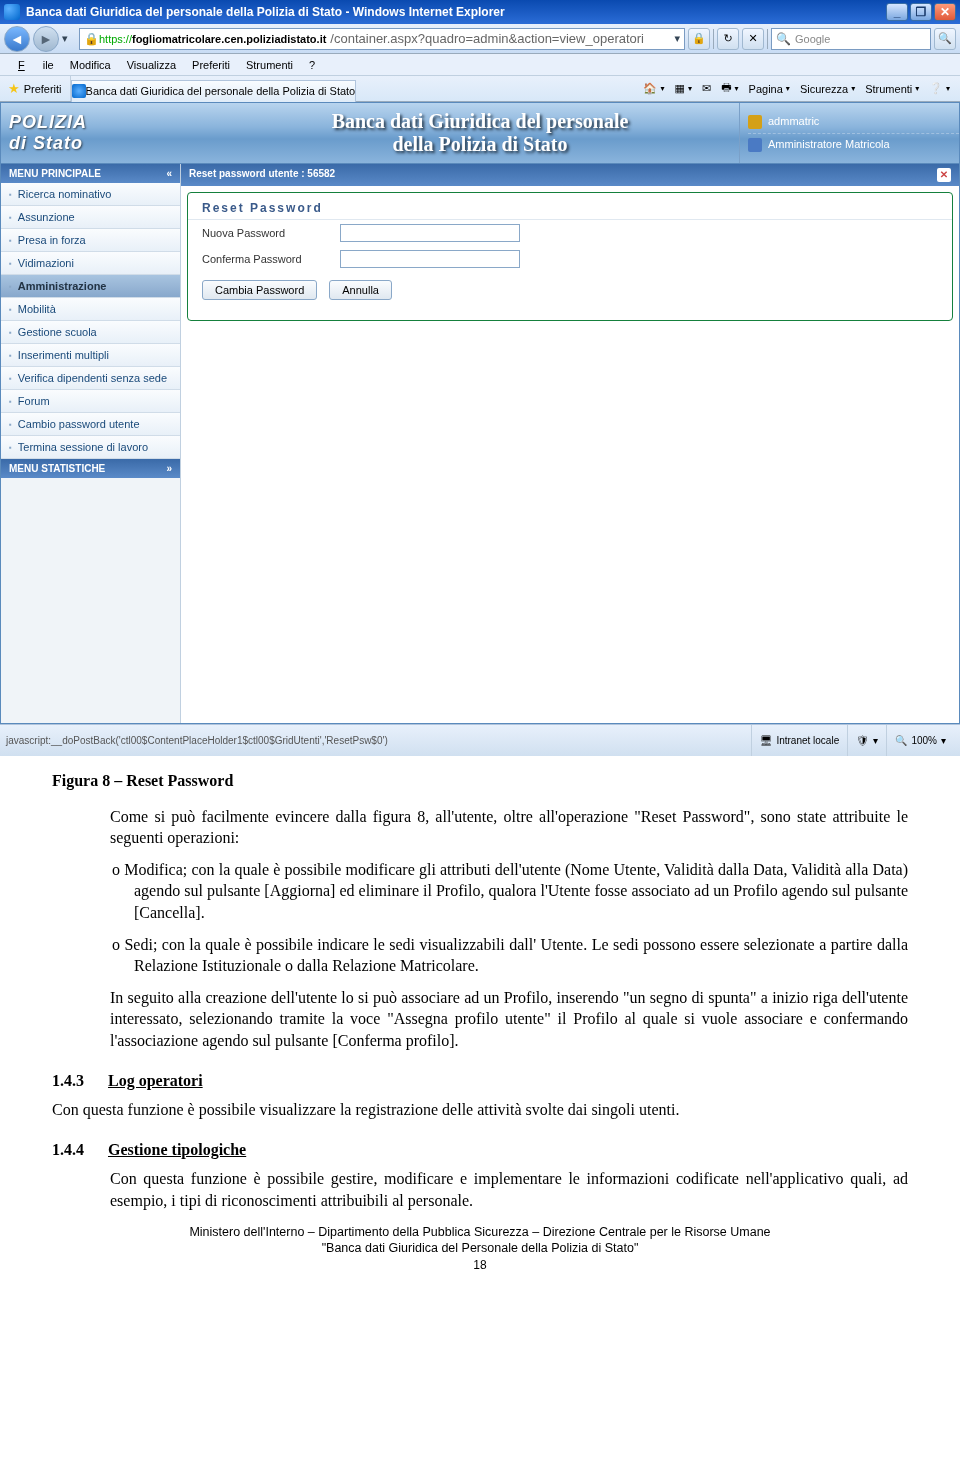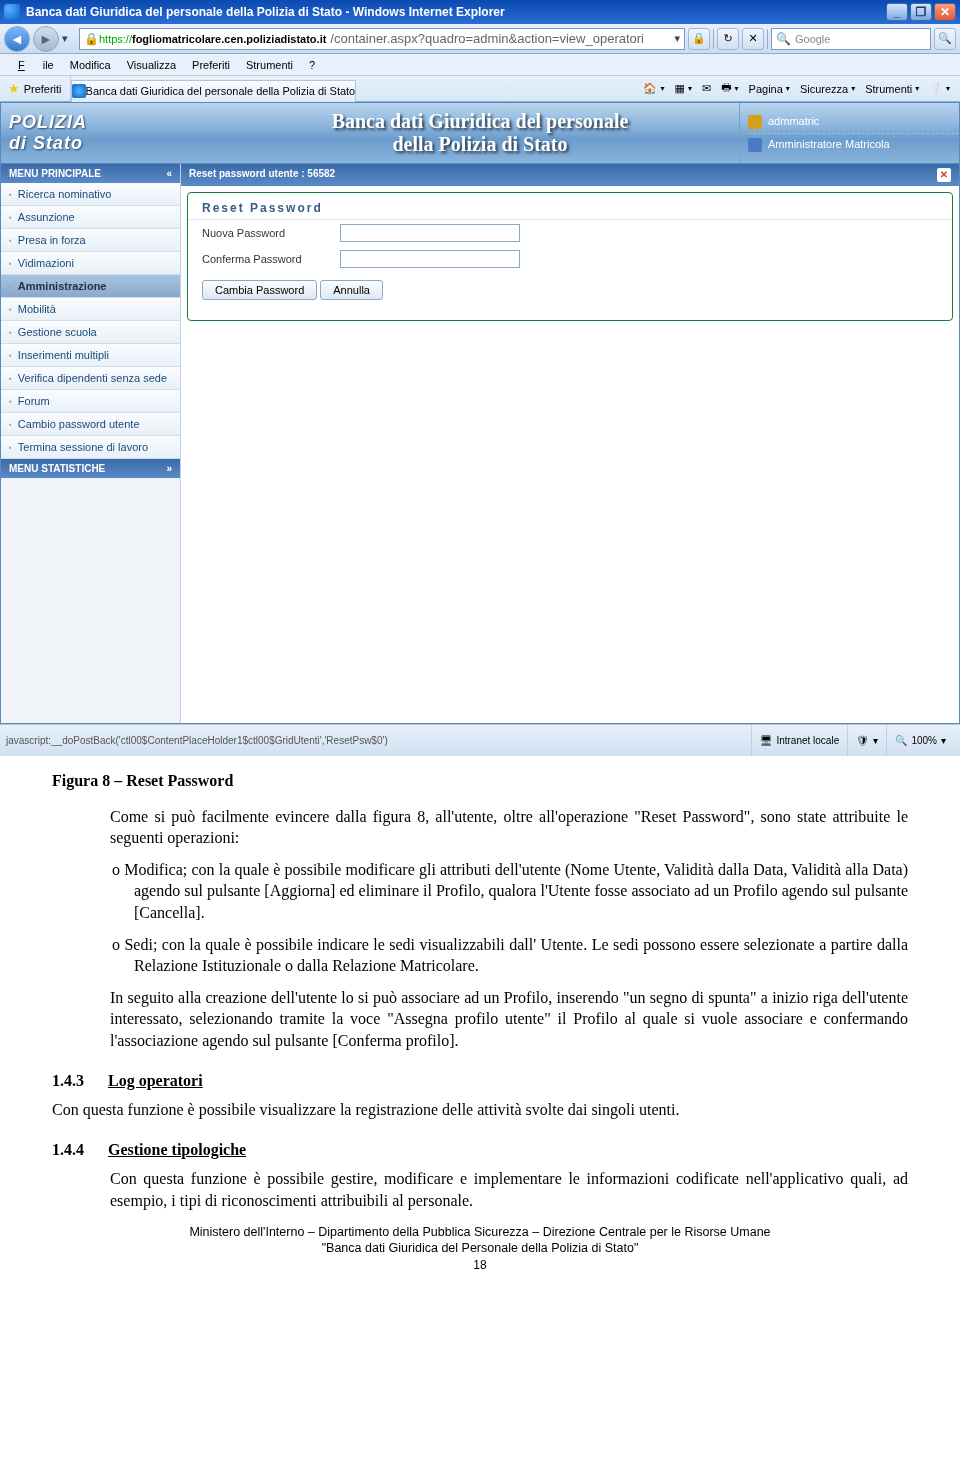--- a/index.html
+++ b/index.html
@@ -62,21 +62,21 @@
   .side-item.active { background: linear-gradient(#a8c4e0,#88a8cc); color:#234; font-weight:bold; }
   
   .content { flex:1; background:#fff; display:flex; flex-direction:column; }
   .content-hdr { background: linear-gradient(#3a6aa8,#5a8ac8); color:#fff; font-size:10px; font-weight:bold; padding:4px 8px; display:flex; justify-content:space-between; }
   .content-hdr .x { background:#fff; color:#c44; width:14px; height:14px; text-align:center; border-radius:2px; font-size:10px; line-height:14px; }
   .form-panel { border:1px solid #15803d; margin:6px; border-radius:4px; padding:4px 0 12px 0; }
   .form-legend { color:#3a5a8a; font-weight:bold; font-size:12px; padding:4px 14px; border-bottom:1px solid #e0e8f0; letter-spacing:2px; }
   .form-row { display:flex; align-items:center; padding:4px 14px; gap:8px; }
   .form-row label { width:130px; font-size:11px; color:#333; }
   .form-row input { width:180px; height:18px; border:1px solid #8aa8c8; background:#fff; }
-  .btn-row { padding:8px 14px; display:flex; gap:3px; }
+  .btn-row { padding:8px 14px; display:flex; gap:12px; }
   .btn { background: linear-gradient(#fafcfe,#e0e8f0); border:1px solid #8aa8c8; border-radius:3px; padding:3px 12px; font-size:11px; }
   
   
   .statusbar { background: linear-gradient(#e8f0fb,#d0e0f0); height:32px; display:flex; align-items:center; padding:0 6px; font-size:10px; border-top:1px solid #b0c4dc; }
   .statusbar .js { flex:1; color:#555; }
   .statusbar .zone { display:flex; align-items:center; gap:4px; padding:0 8px; border-left:1px solid #c0d0e0; height:100%; }
   
   
   .doc { padding: 14px 52px 20px 52px; font-family: "Times New Roman", serif; font-size: 16px; color:#000; line-height:1.35; }
   .doc .fig-caption { font-weight:bold; margin-bottom:14px; }

